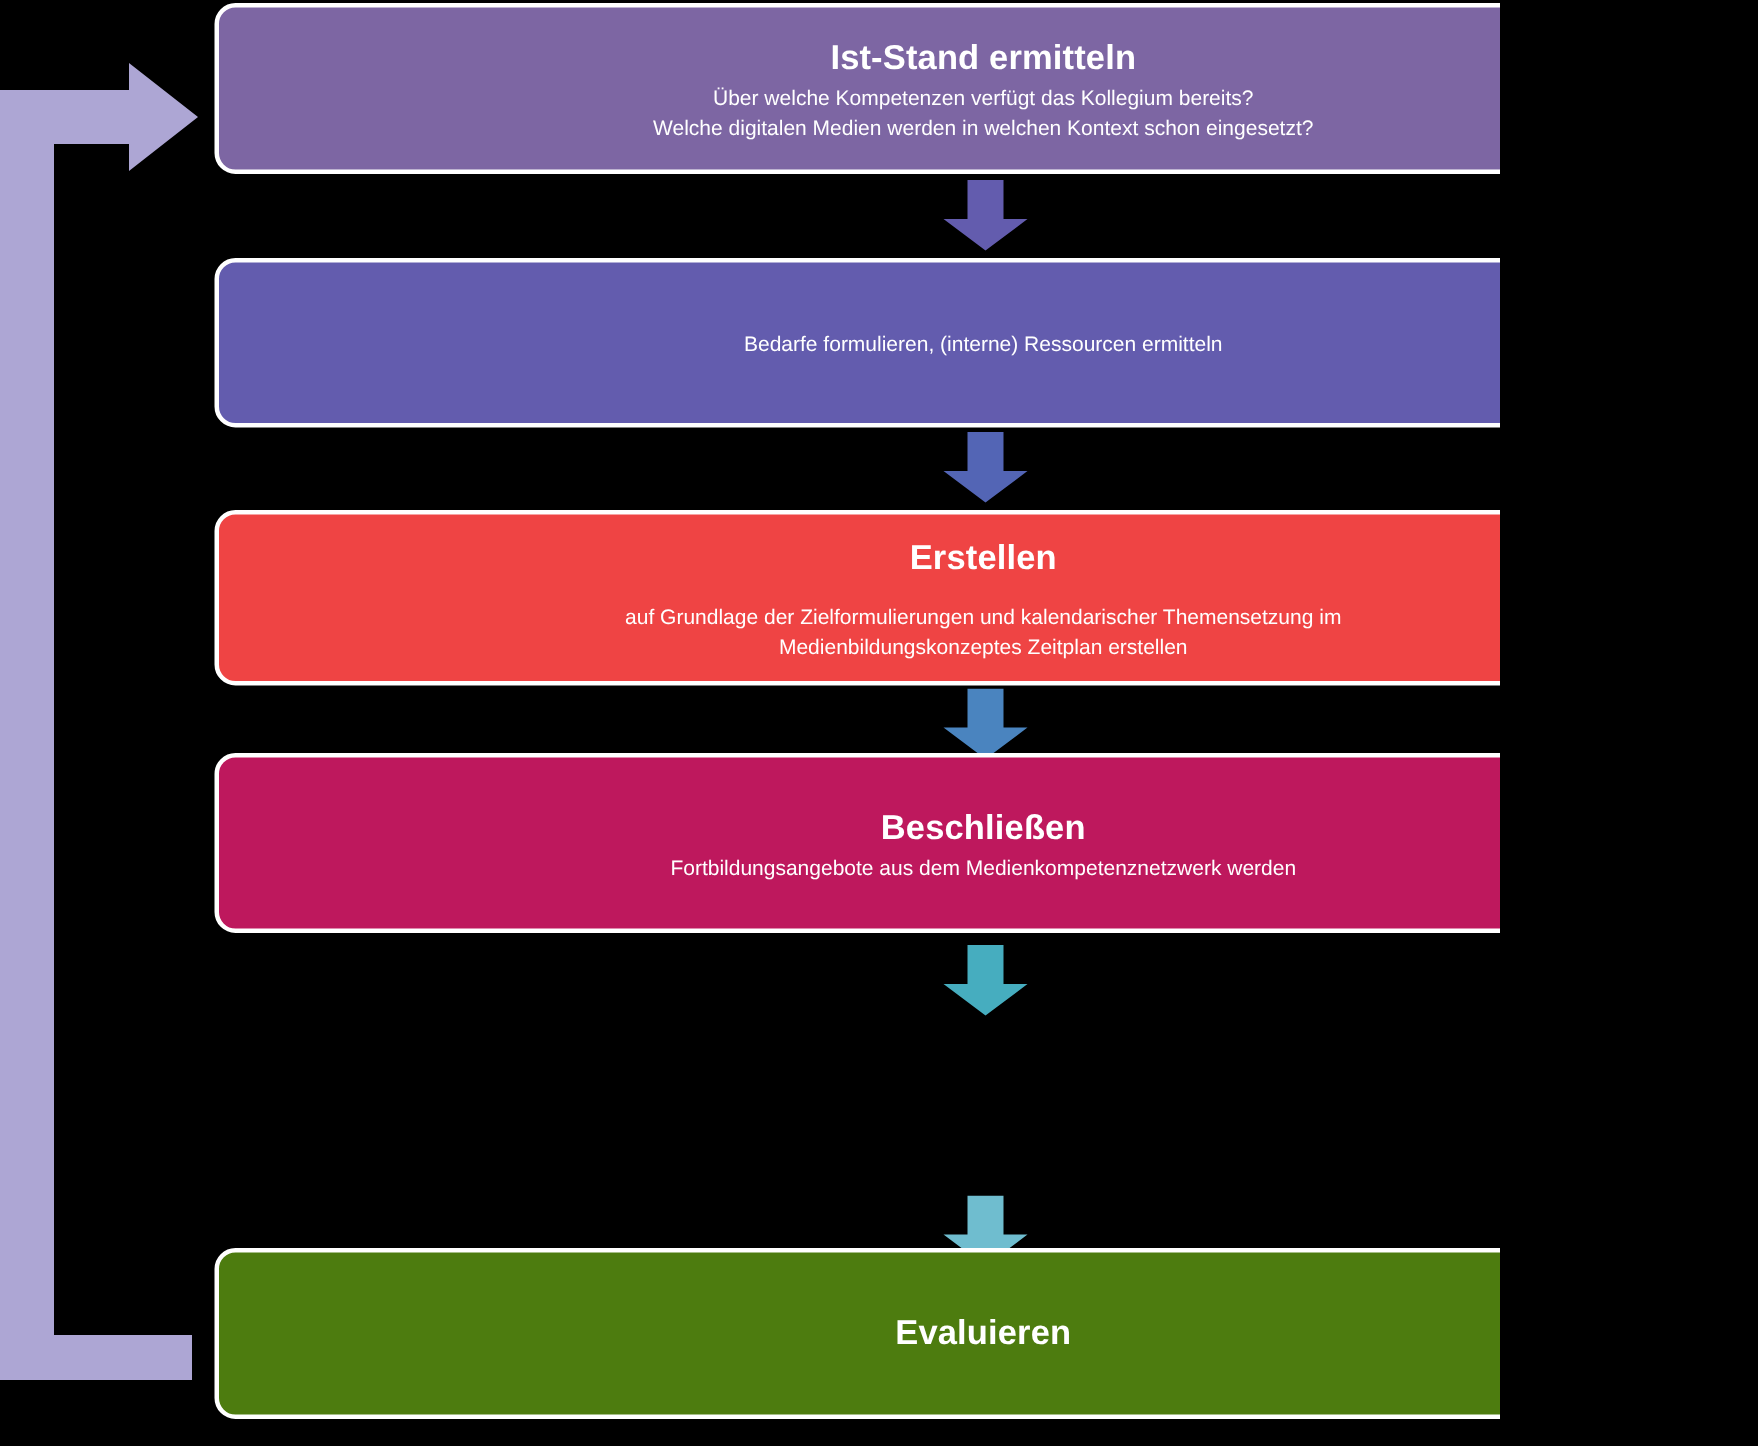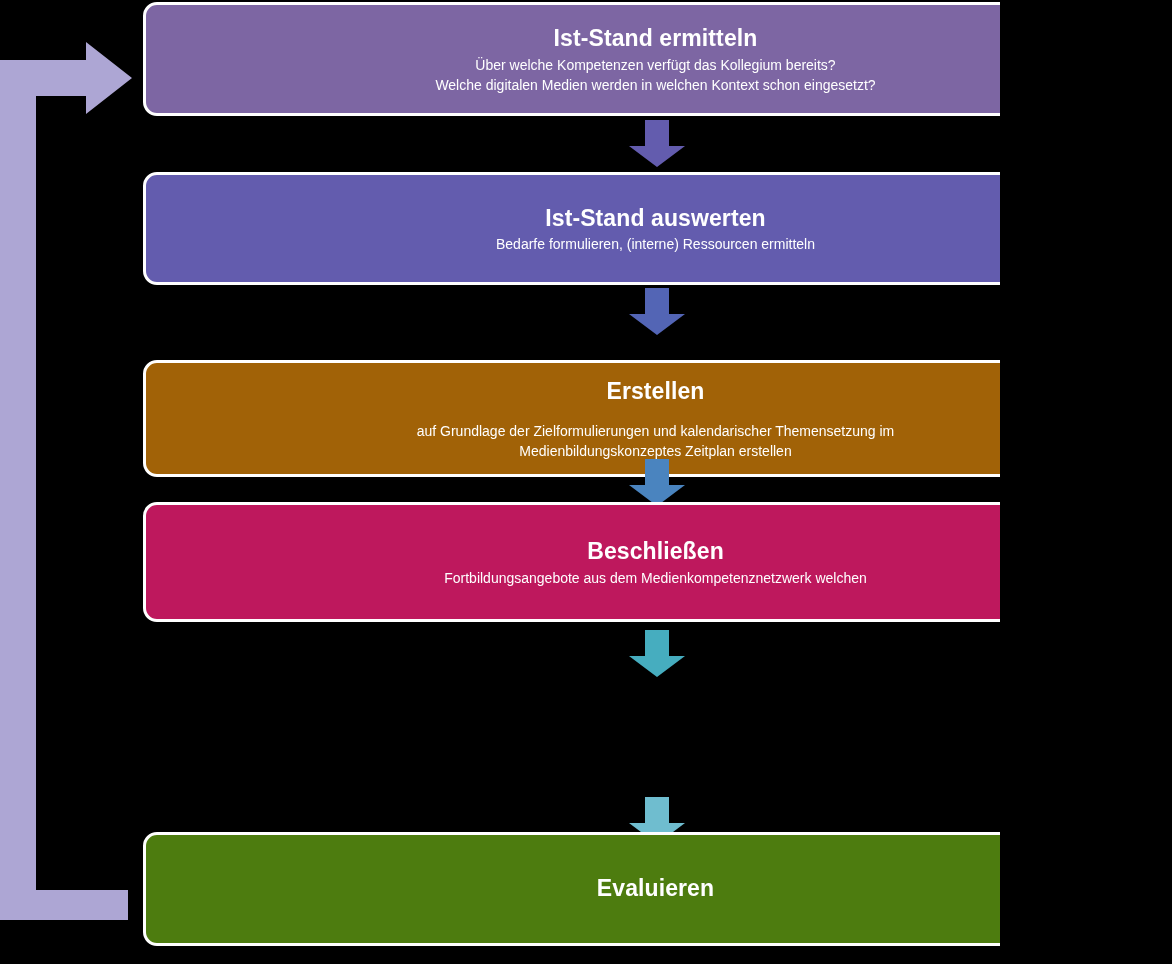--- a/index.html
+++ b/index.html
@@ -80,45 +80,44 @@
     <div class="step-desc">Welche digitalen Medien werden in welchen Kontext schon eingesetzt?</div>
   </div>
 
   <div class="down-arrow" style="left:627px; top:120px;">
     <svg viewBox="0 0 60 48" xmlns="http://www.w3.org/2000/svg">
       <polygon points="18,0 42,0 42,26 58,26 30,47 2,26 18,26" fill="#635CAE"></polygon>
     </svg>
   </div>
 
   <div class="step-box" id="box-1" style="top:172px; height:113px; background:#635CAE;">
-    <div class="step-title">Ist-Stand auswerten</div>
     <div class="step-desc">Bedarfe formulieren, (interne) Ressourcen ermitteln</div>
   </div>
 
   <div class="down-arrow" style="left:627px; top:288px;">
     <svg viewBox="0 0 60 48" xmlns="http://www.w3.org/2000/svg">
       <polygon points="18,0 42,0 42,26 58,26 30,47 2,26 18,26" fill="#5365B5"></polygon>
     </svg>
   </div>
 
-  <div class="step-box" id="box-2" style="top:360px; height:117px; background:#a16207;">
+  <div class="step-box" id="box-2" style="top:340px; height:117px; background:#ef4444;">
     <div class="step-title">Erstellen</div>
     <div class="step-desc spaced">auf Grundlage der Zielformulierungen und kalendarischer Themensetzung im</div>
     <div class="step-desc">Medienbildungskonzeptes Zeitplan erstellen</div>
   </div>
 
   <div class="down-arrow" style="left:627px; top:459px;">
     <svg viewBox="0 0 60 48" xmlns="http://www.w3.org/2000/svg">
       <polygon points="18,0 42,0 42,26 58,26 30,47 2,26 18,26" fill="#4A84BF"></polygon>
     </svg>
   </div>
 
   <div class="step-box" id="box-3" style="top:502px; height:120px; background:#be185d;">
     <div class="step-title">Beschließen</div>
-    <div class="step-desc">Fortbildungsangebote aus dem Medienkompetenznetzwerk welchen</div>
+    <div class="step-desc">Fortbildungsangebote aus dem Medienkompetenznetzwerk werden</div>
   </div>
 
   <div class="down-arrow" style="left:627px; top:630px;">
     <svg viewBox="0 0 60 48" xmlns="http://www.w3.org/2000/svg">
       <polygon points="18,0 42,0 42,26 58,26 30,47 2,26 18,26" fill="#46ADBF"></polygon>
     </svg>
   </div>
 
 
   <div class="down-arrow" style="left:627px; top:797px;">

